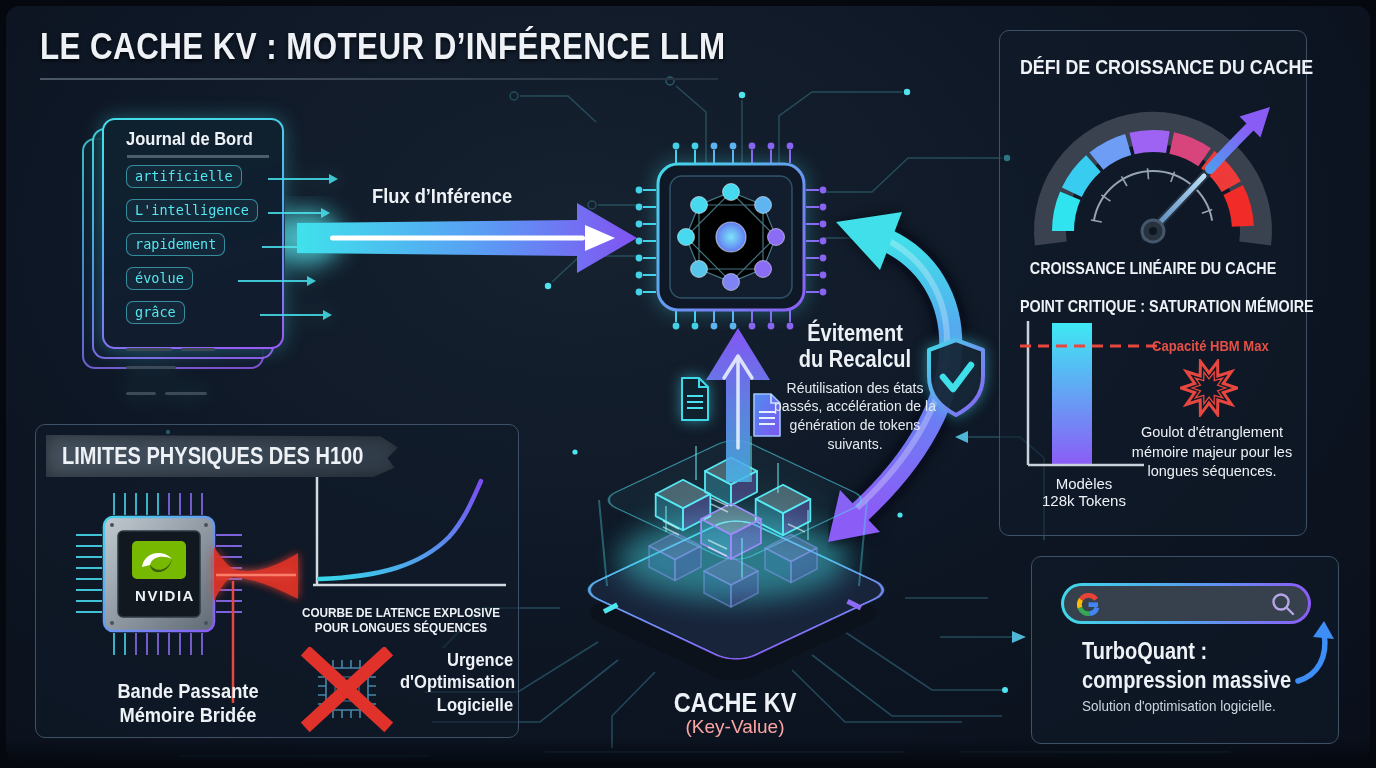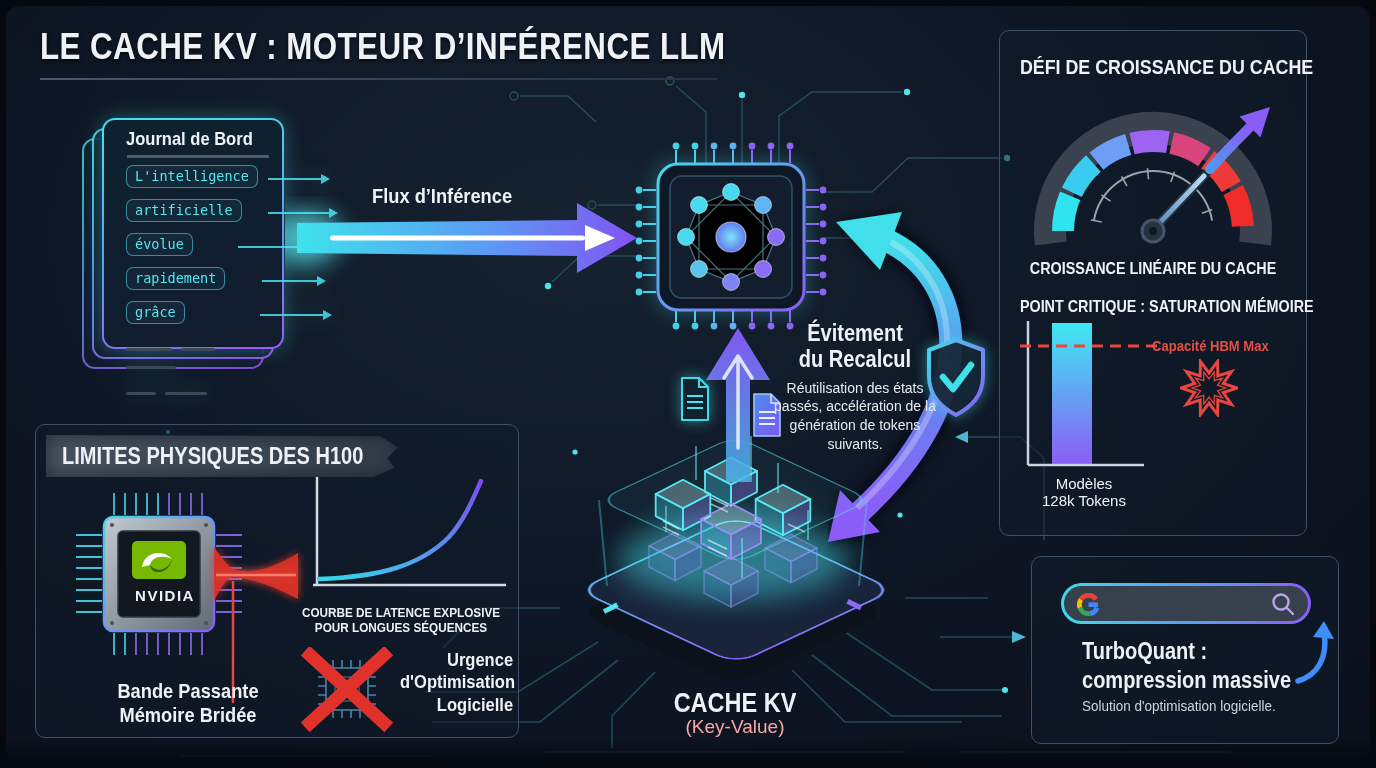--- a/index.html
+++ b/index.html
@@ -169,34 +169,34 @@
       <div class="in"></div>
     </div>
   <div class="abs gbox" style="left:92px;top:128px;width:182px;height:231px;z-index:2;opacity:.9;">
       <div class="in"></div>
     </div>
   <div class="abs gbox glow-soft" style="left:102px;top:118px;width:182px;height:231px;z-index:3;">
     <div class="in" style="padding:8px 22px;">
       <div class="h cond" style="font-size:19px;">Journal de Bord</div>
       <div style="width:142px;height:2.5px;background:#4e5d6a;margin:5px 0 2px 1px;"></div>
       <div class="tokrow">
+        <span class="tokbox">artificielle</span>
+        <span class="tokarrow" style="right:-70px;width:62px;"></span>
+      </div>
+      <div class="tokrow">
         <span class="tokbox">L'intelligence</span>
         <span class="tokarrow" style="right:-62px;width:54px;"></span>
       </div>
       <div class="tokrow">
-        <span class="tokbox">artificielle</span>
-        <span class="tokarrow" style="right:-70px;width:62px;"></span>
+        <span class="tokbox">rapidement</span>
+        <span class="tokarrow" style="right:-58px;width:56px;"></span>
       </div>
       <div class="tokrow">
         <span class="tokbox">évolue</span>
         <span class="tokarrow" style="right:-48px;width:70px;"></span>
-      </div>
-      <div class="tokrow">
-        <span class="tokbox">rapidement</span>
-        <span class="tokarrow" style="right:-58px;width:56px;"></span>
       </div>
       <div class="tokrow">
         <span class="tokbox">grâce</span>
         <span class="tokarrow" style="right:-64px;width:64px;"></span>
       </div>
       <div style="margin-top:12px;">
         <span class="dash" style="width:46px;"></span><span class="dash" style="width:34px;"></span><span class="dash" style="width:50px;"></span>
         <div style="height:8px;"></div>
         <span class="dash" style="width:30px;"></span><span class="dash" style="width:42px;"></span>
       </div>
@@ -524,20 +524,21 @@
       <rect x="36" y="8" width="40" height="142" fill="url(#barG)"></rect>
       <path d="M 12 6 V 150 M 12 150 H 128" stroke="#c9d2da" stroke-width="2.5" fill="none"></path>
       <path d="M 4 31 H 148" stroke="#e8473f" stroke-width="3" stroke-dasharray="11 7"></path>
     </svg>
     <div class="abs h cond" style="left:152px;top:306px;font-size:15px;color:#e55047;">Capacité HBM Max</div>
 
     <svg class="abs" style="left:180px;top:328px;" width="58" height="58" viewBox="0 0 54 54">
       <polygon points="53,27 40.3,31.3 48,42.3 35.2,38.3 35,51.7 27,41 19,51.7 18.8,38.3 6,42.3 13.7,31.3 1,27 13.7,22.7 6,11.7 18.8,15.7 19,2.3 27,13 35,2.3 35.2,15.7 48,11.7 40.3,22.7" fill="none" stroke="#e8473f" stroke-width="2.8"></polygon>
       <polygon points="53,27 40.3,31.3 48,42.3 35.2,38.3 35,51.7 27,41 19,51.7 18.8,38.3 6,42.3 13.7,31.3 1,27 13.7,22.7 6,11.7 18.8,15.7 19,2.3 27,13 35,2.3 35.2,15.7 48,11.7 40.3,22.7" fill="none" stroke="#e8473f" stroke-width="2" transform="translate(10.8,10.8) scale(0.6)"></polygon>
     </svg>
+    <div class="abs center" style="left:126px;top:392px;width:172px;font-size:14.5px;line-height:1.35;color:#eef2f6;">Goulot d'étranglement mémoire majeur pour les longues séquences.</div>
     <div class="abs center" style="left:16px;top:444px;width:136px;">
       <div style="font-size:15px;color:#eef2f6;">Modèles</div>
       <div style="font-size:15px;color:#eef2f6;">128k Tokens</div>
     </div>
   </div>
 
   <div class="panel" style="left:1031px;top:556px;width:306px;height:186px;z-index:4;">
     <div class="abs" style="left:29px;top:26px;width:250px;height:41px;border-radius:999px;padding:3px;box-sizing:border-box;
          background:linear-gradient(90deg,#3fd9e8,#5a9cf0 55%,#8b5cf6);">
       <div style="width:100%;height:100%;border-radius:999px;background:#37414e;position:relative;">

